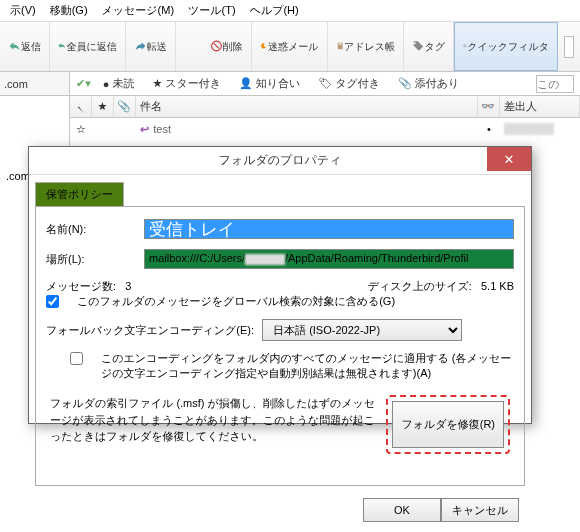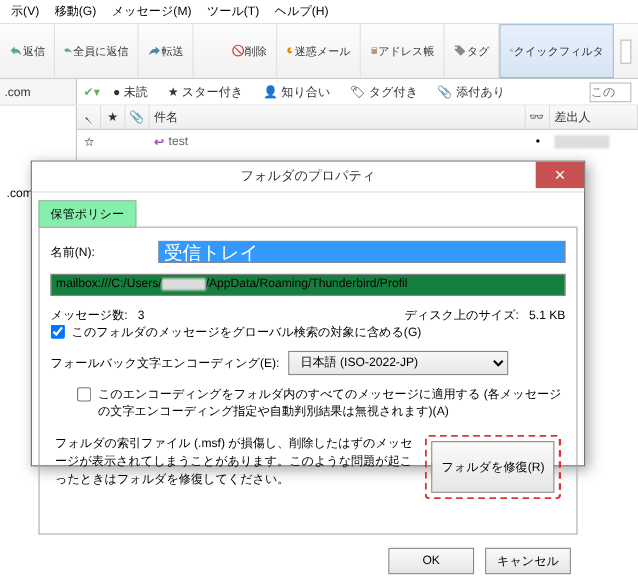--- a/index.html
+++ b/index.html
@@ -31,36 +31,36 @@
 .mrow .subj{color:#666}
 .replyicon{color:#9b59b6;font-weight:bold;margin-right:4px}
 .fromblur{width:50px;height:12px;background:#ddd;filter:blur(1px)}
 .leftcol{position:absolute;left:0;top:96px;width:70px;border-right:1px solid #c5c5c5;background:#fff;height:120px}
 .leftcol .it{padding:4px 6px;font-size:11px}
 .dialog{position:absolute;left:28px;top:146px;width:504px;height:278px;background:#fff;border:1px solid #666;box-shadow:3px 3px 12px rgba(0,0,0,.35)}
 .titlebar{height:28px;background:#fff;border-bottom:1px solid #ddd;display:flex;align-items:center;justify-content:center;position:relative}
 .titlebar .ttl{font-size:12px;color:#333}
 .closebtn{position:absolute;right:0;top:0;width:44px;height:24px;background:#c75050;color:#fff;display:flex;align-items:center;justify-content:center;font-size:13px;cursor:pointer}
 .tabs{display:flex;padding:6px 6px 0;gap:0}
-.tab{padding:4px 10px;border:1px solid #aaa;background:#86efac;font-size:11px;position:relative;top:1px}
+.tab{padding:4px 10px;border:1px solid #aaa;background:#4d7c0f;font-size:11px;position:relative;top:1px}
 .tab.active{background:#fff;border-bottom:1px solid #fff}
 .tabbody{border:1px solid #aaa;margin:0 6px 6px;padding:12px 10px 10px;height:280px}
 .frow{display:flex;align-items:center;margin-bottom:10px;gap:8px}
 .frow .flabel{width:90px;font-size:11px}
 .frow input[type=text]{flex:1;height:20px;border:1px solid #888;padding:0 4px;font-size:17px}
 .frow input.selected{background:#3399ff;color:#fff}
 .sizes{display:flex;justify-content:space-between;margin-bottom:0}
-.chk{display:flex;align-items:flex-start;gap:6px;margin-bottom:10px;font-size:11px}
+.chk{display:flex;align-items:flex-start;gap:18px;margin-bottom:10px;font-size:11px}
 .chk input{margin-top:1px}
 .sel{height:22px;border:1px solid #888;background:linear-gradient(#f7f7f7,#e7e7e7);padding:0 20px 0 6px;font-size:11px;min-width:200px}
 .note{display:flex;gap:8px;align-items:flex-start;border:2px dashed transparent;padding:2px}
 .note .txt{flex:1;font-size:11px;line-height:1.5}
 .repairwrap{border:2px dashed #d33;padding:4px;border-radius:4px}
 .repairbtn{padding:15px 8px;border:1px solid #888;background:linear-gradient(#fafafa,#e6e6e6);font-size:11px;white-space:nowrap;cursor:pointer}
-.dlgbtns{display:flex;justify-content:flex-end;gap:10px;padding:6px 12px}
+.dlgbtns{display:flex;justify-content:flex-end;padding:6px 12px}
 .dlgbtns button{min-width:78px;height:24px;border:1px solid #888;background:linear-gradient(#fafafa,#e6e6e6);font-size:11px;cursor:pointer}
 .pathblur{display:inline-block;width:40px;height:11px;background:#ddd;vertical-align:middle;filter:blur(1px)}
 </style>
 </head>
 <body>
 
 <div class="menubar">
   <span>示(V)</span>
   <span>移動(G)</span>
   <span>メッセージ(M)</span>
@@ -185,20 +185,21 @@
   </div>
   <div class="tabs">
     <div class="tab">保管ポリシー</div>
   </div>
   <div class="tabbody">
     <div class="frow">
       <div class="flabel">名前(N):</div>
       <input type="text" class="selected" value="受信トレイ" style="">
     </div>
     <div class="frow">
+      <div class="flabel">場所(L):</div>
       <div style="flex:1;height:20px;border:1px solid #888;padding:2px 4px;font-size:11px;background:#15803d;overflow:hidden;white-space:nowrap">
         <span>mailbox:///C:/Users/</span><span class="pathblur"></span><span>/AppData/Roaming/Thunderbird/Profil</span>
       </div>
     </div>
     <div class="sizes">
       <div><span>メッセージ数:</span>&nbsp;&nbsp;&nbsp;<span>3</span></div>
       <div><span>ディスク上のサイズ:</span>&nbsp;&nbsp;&nbsp;<span>5.1 KB</span></div>
     </div>
     <label class="chk">
       <input type="checkbox" checked="" style="">

